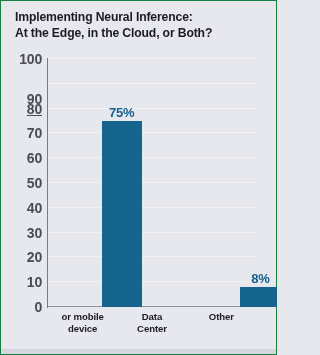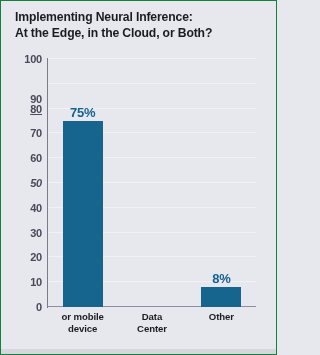--- a/index.html
+++ b/index.html
@@ -78,39 +78,40 @@
     position: absolute;
     left: 0;
     top: 58px;
     width: 41px;
     height: 248px;
   }
   .ytick {
     position: absolute;
     right: 0;
     transform: translateY(-50%);
-    font-size: 11px;
+    font-size: 14px;
     font-weight: bold;
     color: #4a4a58;
     text-align: right;
     letter-spacing: -0.2px;
   }
 
   
   #bars {
     position: absolute;
     inset: 0;
   }
   .bar-group {
     position: absolute;
     bottom: 0;
     display: flex;
     flex-direction: column;
     align-items: center;
     justify-content: flex-end;
+    margin-left: 39px;
   }
   .bar-value {
     font-size: 13px;
     font-weight: bold;
     color: #15628f;
     letter-spacing: -0.3px;
     margin-bottom: 2px;
     line-height: 13px;
   }
   .bar-rect {
@@ -155,21 +156,21 @@
     <div class="title-line">Implementing Neural Inference:</div>
     <div class="title-line">At the Edge, in the Cloud, or Both?</div>
   </div>
 
   <div id="yticks">
       <div class="ytick" style="top: 248px;">0</div>
       <div class="ytick" style="top: 223.2px;">10</div>
       <div class="ytick" style="top: 198.4px;">20</div>
       <div class="ytick" style="top: 173.6px;">30</div>
       <div class="ytick" style="top: 148.8px;">40</div>
-      <div class="ytick" style="top: 124px; font-style: italic;">50</div>
+      <div class="ytick" style="top: 124px;">50</div>
       <div class="ytick" style="top: 99.2px;">60</div>
       <div class="ytick" style="top: 74.4px;">70</div>
       <div class="ytick" style="top: 49.6px; text-decoration: underline;">80</div>
       <div class="ytick" style="top: 40px;">90</div>
       <div class="ytick" style="top: 0px;">100</div>
     </div>
 
   <div id="yaxis-line"></div>
 
   <div id="plot">

